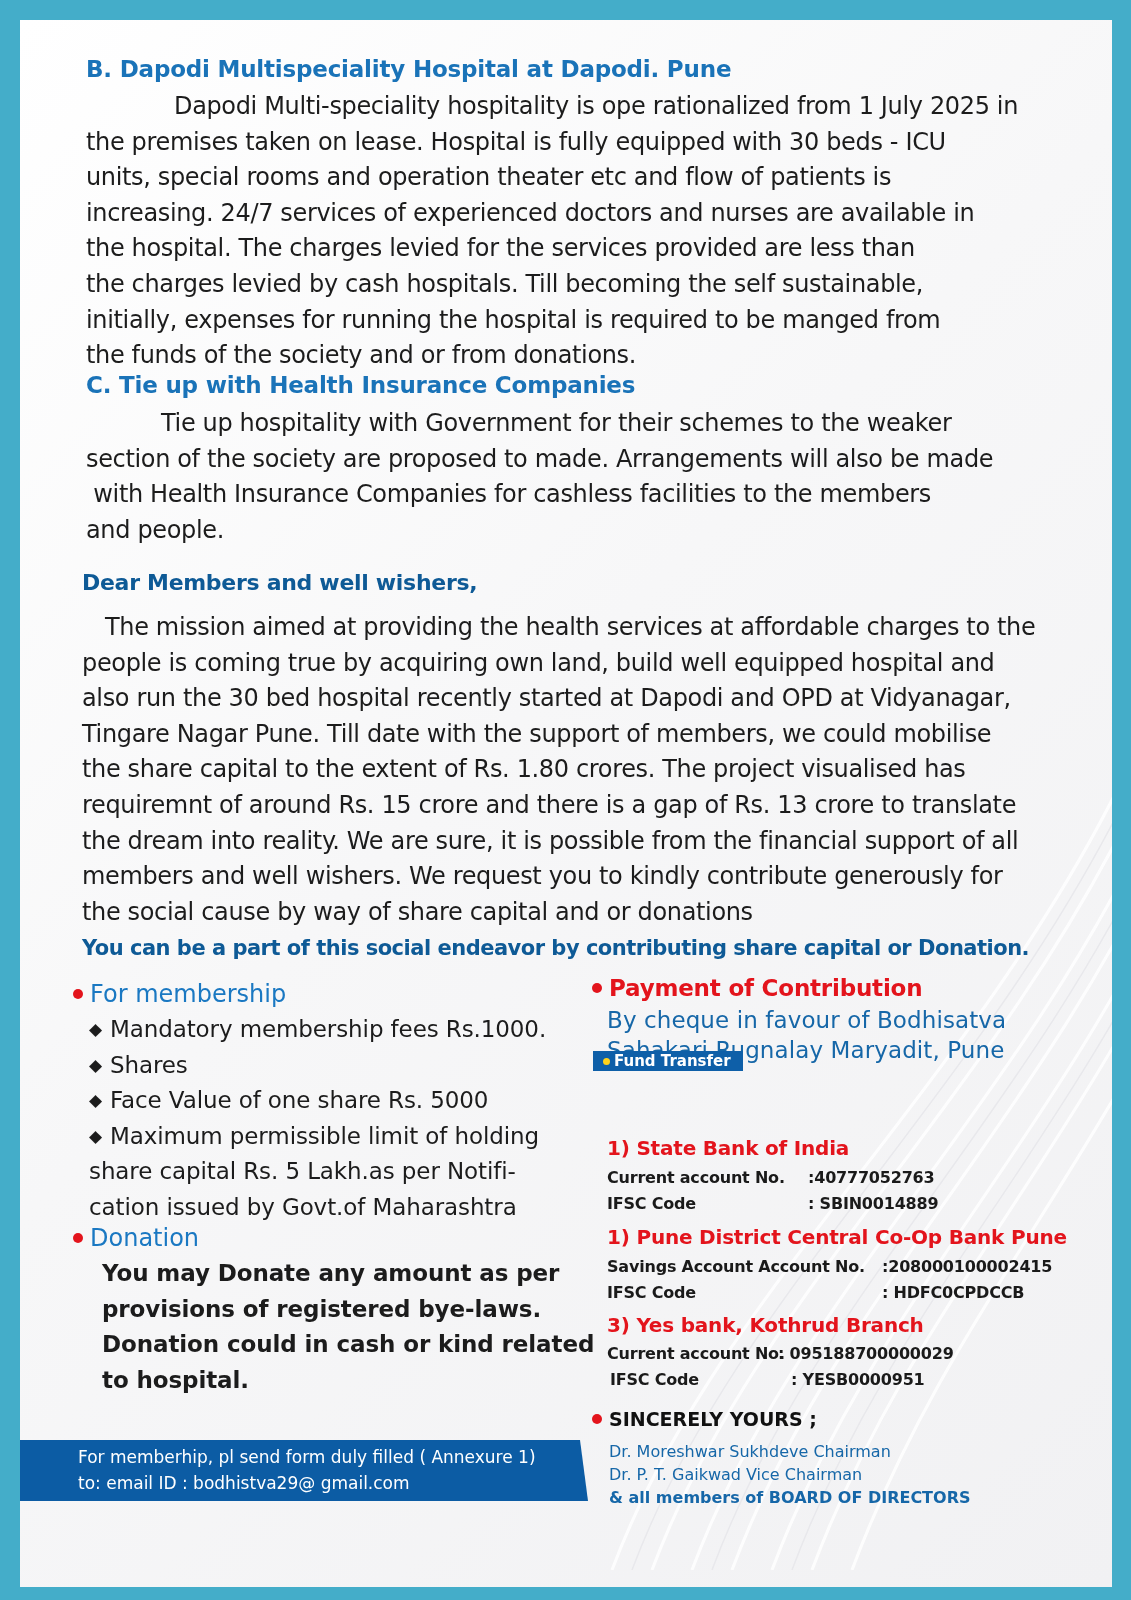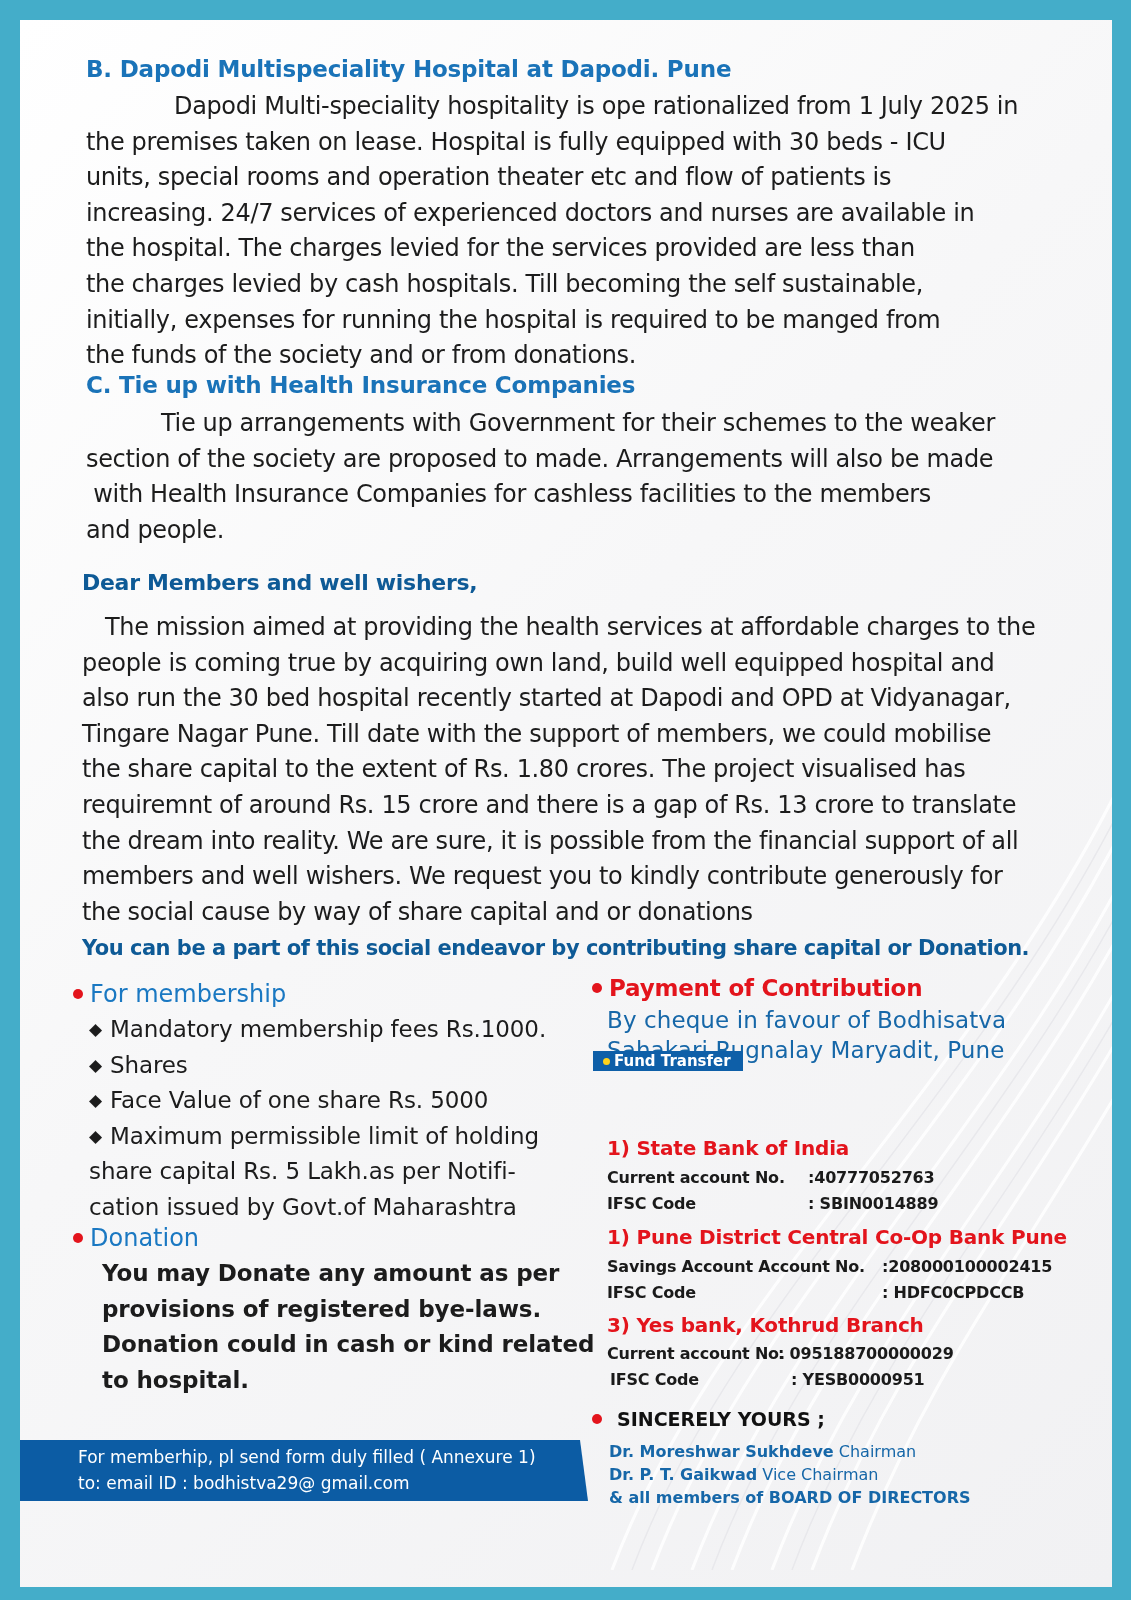--- a/index.html
+++ b/index.html
@@ -54,21 +54,21 @@
   .blue-line { color: #1667a8; font-size: 23px; white-space: nowrap; line-height: 30px; letter-spacing: 0.1px; }
   .fund-badge {
     background: #0e5fa8; color: #fff; font-size: 15px; font-weight: bold;
     padding: 1px 12px 1px 10px; display: flex; align-items: center; white-space: nowrap;
   }
   .yellow-dot { display: inline-block; width: 7px; height: 7px; border-radius: 50%; background: #ffd21a; margin-right: 4px; }
   .bank-name { color: #e3141c; font-size: 20px; font-weight: bold; white-space: nowrap; letter-spacing: -0.2px; }
   .acct-row { font-size: 16px; font-weight: bold; color: #1a1a1a; white-space: nowrap; position: absolute; letter-spacing: -0.2px; }
   .sincerely { font-size: 19px; font-weight: bold; color: #111; white-space: nowrap; display: flex; align-items: center; }
   .sig { font-size: 16px; color: #1667a8; white-space: nowrap; line-height: 23px; }
-  .sig b { font-weight: bold; }
+  .sig b { font-weight: normal; }
   .footer-band {
     position: absolute; left: -20px; top: 1420px;
     width: 600px; height: 61px;
     background: #0c5ca4;
     clip-path: polygon(0 0, 580px 0, 588px 100%, 0 100%);
   }
   .footer-text { color: #ffffff; font-size: 17px; line-height: 26px; white-space: nowrap; }
 </style>
 </head>
 <body>
@@ -99,21 +99,21 @@
     <div>units, special rooms and operation theater  etc and   flow of patients is</div>
     <div>increasing. 24/7 services of experienced doctors and nurses are available in</div>
     <div>the hospital. The charges levied for the services provided are less than</div>
     <div>the charges levied by cash hospitals. Till becoming the self sustainable,</div>
     <div>initially, expenses for running the hospital is required to be manged from</div>
     <div>the funds of the society and or from donations.</div>
   </div>
 
   <div class="abs h-blue" style="left:66px; top:352px;">C. Tie up with Health Insurance Companies</div>
   <div class="abs body-text" style="left:66px; top:386px;">
-    <div style="padding-left:75px;">Tie up arrangements with Government for their schemes to the weaker</div>
+    <div style="padding-left:75px;">Tie up hospitality with Government for their schemes to the weaker</div>
     <div>section of the society are proposed to made. Arrangements will also be made</div>
     <div style="white-space:pre;"> with Health Insurance Companies for cashless facilities to the members</div>
     <div>and people.</div>
   </div>
 
   <div class="abs h-dark" style="left:62px; top:550px;">Dear Members and well wishers,</div>
   <div class="abs body-text" style="left:62px; top:584px;margin-top:6px;">
     <div style="padding-left:23px;">The mission aimed at providing the health services at affordable charges to the</div>
     <div>people is coming true by acquiring own land, build well equipped hospital and</div>
     <div>also run the 30 bed hospital recently started at Dapodi and OPD at Vidyanagar,</div>
@@ -180,21 +180,21 @@
   <div class="acct-row" style="left:862px; top:1237px;">:208000100002415</div>
   <div class="acct-row" style="left:587px; top:1263px;">IFSC Code</div>
   <div class="acct-row" style="left:862px; top:1263px;">: HDFC0CPDCCB</div>
 
   <div class="abs bank-name" style="left:587px; top:1293px;">3) Yes bank, Kothrud Branch</div>
   <div class="acct-row" style="left:587px; top:1324px;">Current account No.</div>
   <div class="acct-row" style="left:758px; top:1324px;">: 095188700000029</div>
   <div class="acct-row" style="left:590px; top:1350px;">IFSC Code</div>
   <div class="acct-row" style="left:771px; top:1350px;">: YESB0000951</div>
 
-  <div class="abs sincerely" style="left:572px; top:1388px;gap:8px;">
+  <div class="abs sincerely" style="left:572px; top:1388px;">
     <span class="red-dot"></span>
     <span>SINCERELY YOURS ;</span>
   </div>
   <div class="abs sig" style="left:589px; top:1420px;">
     <div><b>Dr. Moreshwar Sukhdeve</b><span> Chairman</span></div>
     <div><b>Dr. P. T. Gaikwad</b><span> Vice Chairman</span></div>
     <div style="font-weight:bold;">&amp; all members of BOARD OF DIRECTORS</div>
   </div>
 
 </div>

